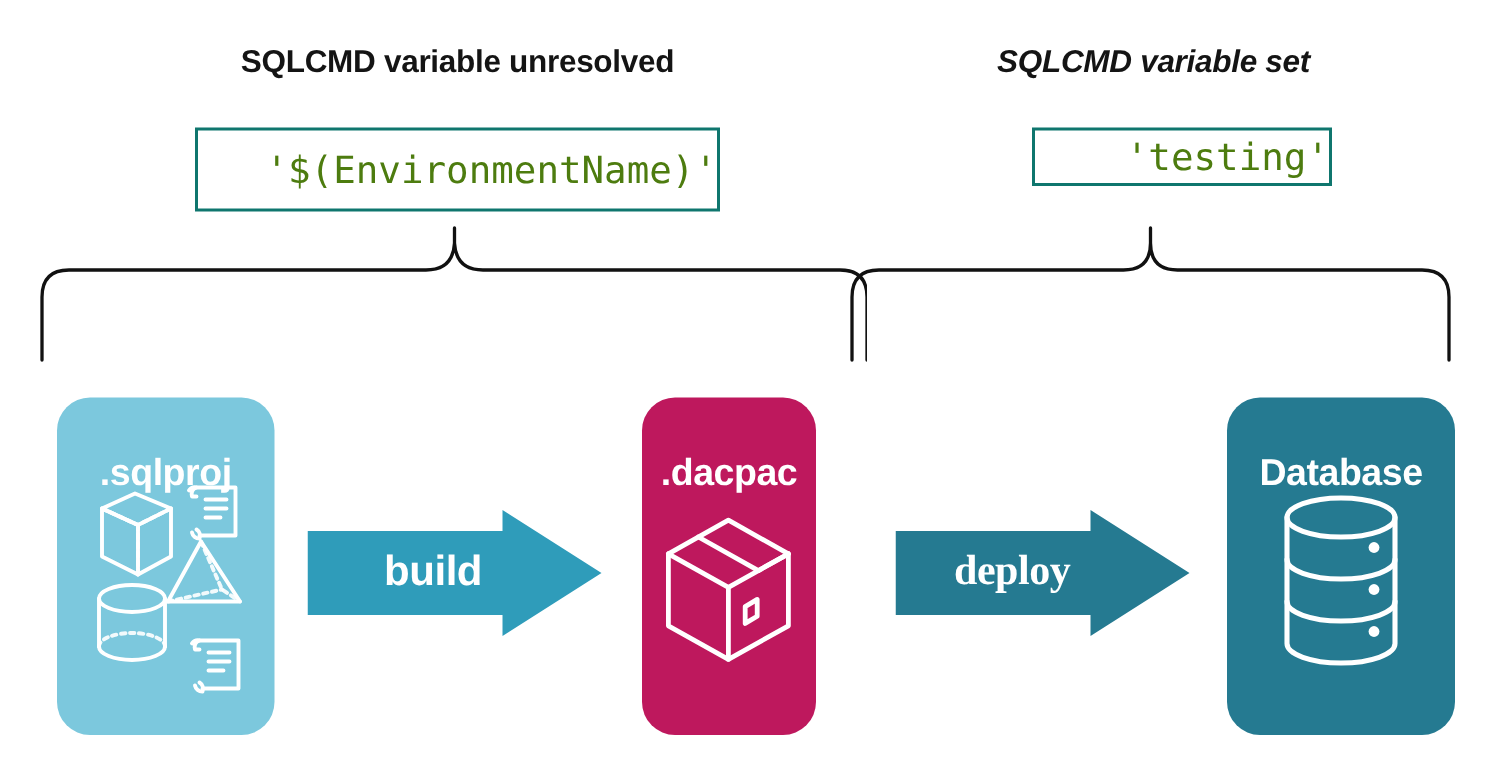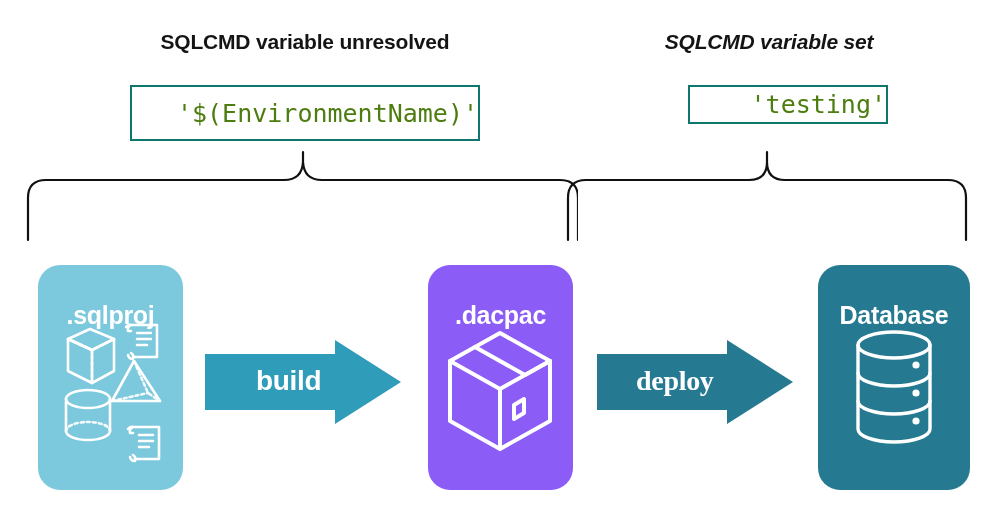--- a/index.html
+++ b/index.html
@@ -73,21 +73,21 @@
     margin-top: 16px;
   }
   .card-art {
     position: absolute;
     left: 0;
     top: 52px;
     width: 100%;
   }
 
   #card-sqlproj  { left: 38px;  top: 265px; width: 145px; height: 225px; background: #7cc8dd; }
-  #card-dacpac   { left: 428px; top: 265px; width: 145px; height: 225px; background: #8b5cf6; }
+  #card-dacpac   { left: 428px; top: 265px; width: 116px; height: 225px; background: #be185d; }
   #card-database { left: 818px; top: 265px; width: 152px; height: 225px; background: #257a91; }
 
   
   .arrow { position: absolute; }
   #arrow-build  { left: 205px; top: 340px; }
   #arrow-deploy { left: 597px; top: 340px; }
   .arrow-label {
     position: absolute;
     top: 58px;
     left: 28px;

